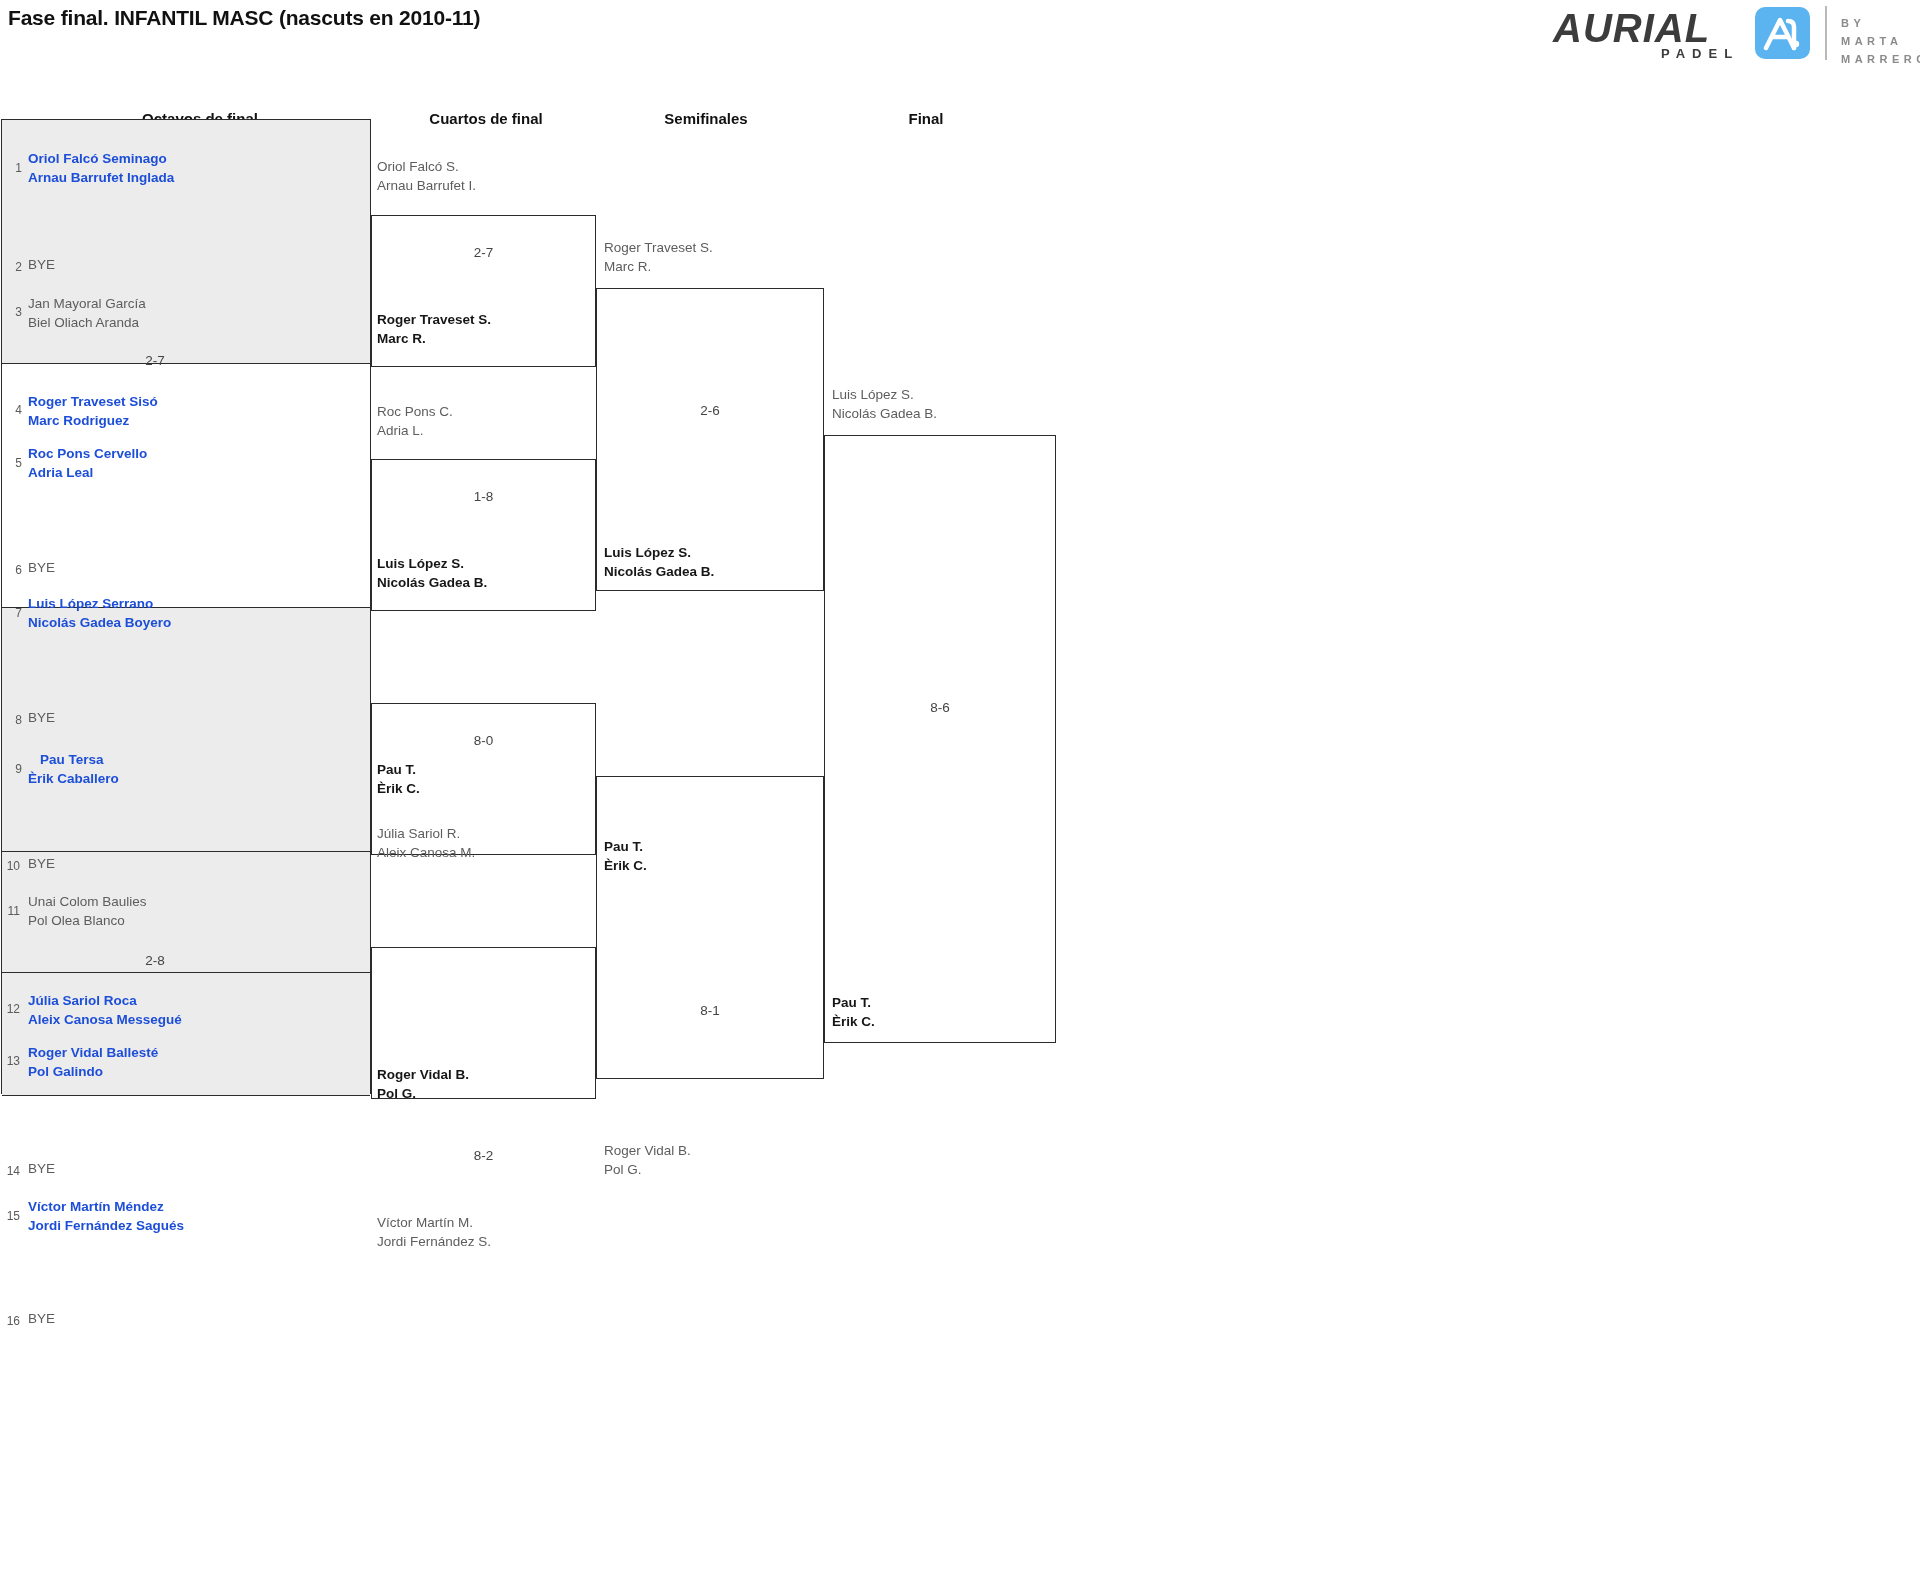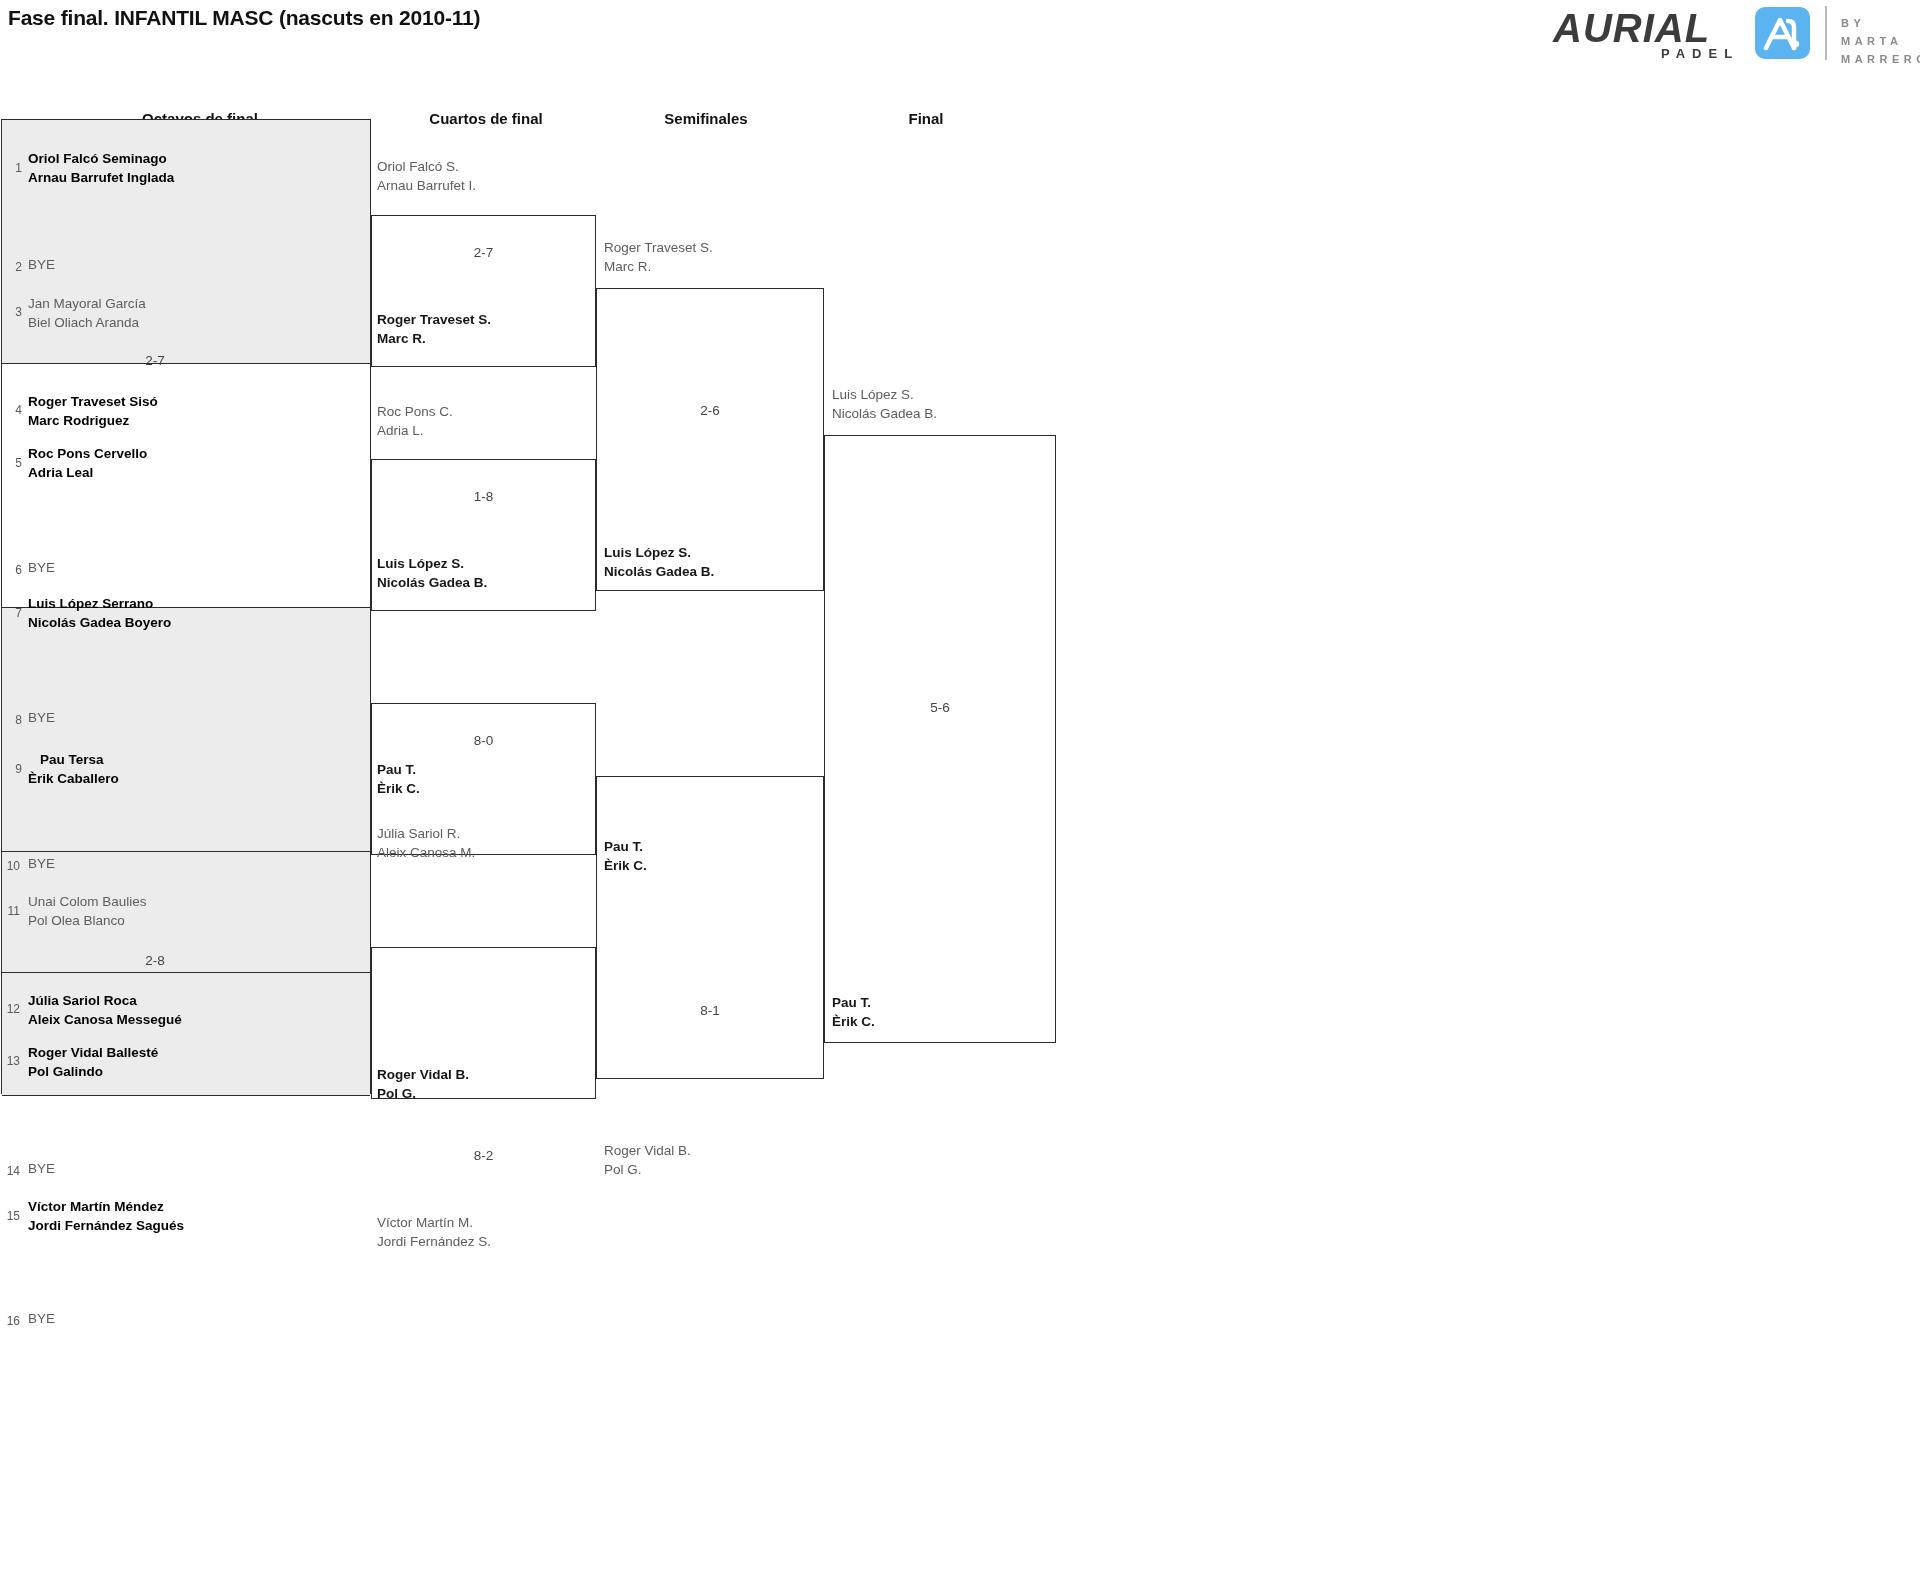--- a/index.html
+++ b/index.html
@@ -20,21 +20,21 @@
 
   
   .round-head{position:absolute;font-size:15px;font-weight:600;color:#111;text-align:center;}
 
   
   #r1{position:absolute;left:1px;top:119px;width:370px;height:975px;border:1px solid #2b2b2b;box-sizing:border-box;}
   .r1-band{position:absolute;left:0;width:368px;background:#ececec;}
   .r1-sep{position:absolute;left:0;width:368px;height:1px;background:#2b2b2b;}
   .seed{position:absolute;font-size:12px;color:#5a5a5a;text-align:right;width:20px;}
   .team{position:absolute;font-size:13.5px;line-height:19px;white-space:nowrap;}
-  .team.win{font-weight:700;color:#000000;}
+  .team.win{font-weight:700;color:#1d4ed8;}
   .team.lose{font-weight:400;color:#5d5d5d;}
   .bye{position:absolute;font-size:13.5px;color:#5d5d5d;}
   .score{position:absolute;font-size:13.5px;color:#444;text-align:center;}
 
   
   .mbox{position:absolute;border:1px solid #2b2b2b;box-sizing:border-box;background:transparent;}
   .mlabel{position:absolute;font-size:13.5px;line-height:19px;white-space:nowrap;}
   .mlabel.win{font-weight:700;color:#161616;}
   .mlabel.lose{font-weight:400;color:#5d5d5d;}
   .mscore{position:absolute;font-size:13.5px;color:#444;text-align:center;}
@@ -177,15 +177,15 @@
 <div class="mbox" style="left:596px;top:776px;width:228px;height:303px;"></div>
 <div class="mlabel win" style="left:604px;top:837px;">Pau T.</div>
 <div class="mlabel win" style="left:604px;top:856px;">Èrik C.</div>
 <div class="mscore" style="left:596px;top:1003px;width:228px;">8-1</div>
 <div class="mlabel lose" style="left:604px;top:1141px;">Roger Vidal B.</div>
 <div class="mlabel lose" style="left:604px;top:1160px;">Pol G.</div>
 
 <div class="mbox" style="left:824px;top:435px;width:232px;height:608px;"></div>
 <div class="mlabel lose" style="left:832px;top:385px;">Luis López S.</div>
 <div class="mlabel lose" style="left:832px;top:404px;">Nicolás Gadea B.</div>
-<div class="mscore" style="left:824px;top:700px;width:232px;">5-6</div>
+<div class="mscore" style="left:824px;top:700px;width:232px;">8-6</div>
 <div class="mlabel win" style="left:832px;top:993px;">Pau T.</div>
 <div class="mlabel win" style="left:832px;top:1012px;">Èrik C.</div>
 
 </body></html>

